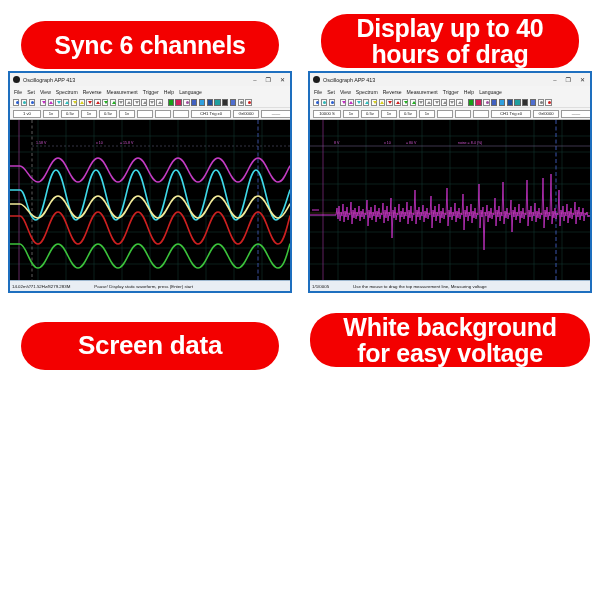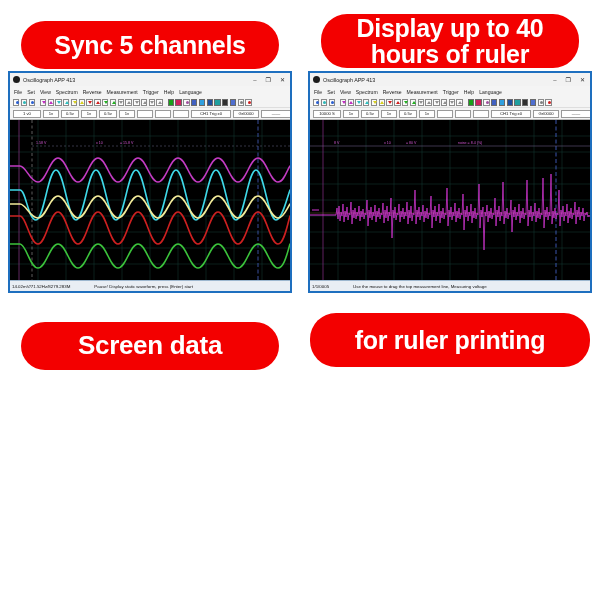--- a/index.html
+++ b/index.html
@@ -169,21 +169,21 @@
   .grid-line { stroke: #17453d; stroke-width: 0.45; }
   .lbl { font-family: "Liberation Sans", sans-serif; font-size: 3.6px; }
 </style>
 </head>
 <body>
 
 <div class="grid-2x2">
 
   <div class="quad">
     <div class="banner banner1">
-      <span>Sync 5 channels</span>
+      <span>Sync 6 channels</span>
     </div>
 
     <div class="app-window aw-a">
       <div class="titlebar">
         <span class="app-dot"></span>
         <span class="app-title">Oscillograph APP 413</span>
         <span class="win-btns">
           <span class="win-btn">–</span>
           <span class="win-btn">❐</span>
           <span class="win-btn">✕</span>
@@ -296,21 +296,21 @@
         <span class="sb-left">14.02mV/71.52Hz/8279.283M</span>
         <span class="sb-mid">Pause! Display static waveform, press (Enter) start</span>
       </div>
     </div>
   </div>
 
   <div class="quad">
     <div class="banner banner2">
       <div>
         <span>Display up to 40</span>
-        <span>hours of ruler</span>
+        <span>hours of drag</span>
       </div>
     </div>
 
     <div class="app-window aw-b">
       <div class="titlebar">
         <span class="app-dot"></span>
         <span class="app-title">Oscillograph APP 413</span>
         <span class="win-btns">
           <span class="win-btn">–</span>
           <span class="win-btn">❐</span>
@@ -428,19 +428,20 @@
   <div class="quad">
     <div class="banner banner3">
       <span>Screen data</span>
     </div>
 
   </div>
 
   <div class="quad">
     <div class="banner banner4">
       <div>
-        <span>for ruler printing</span>
+        <span>White background</span>
+        <span>for easy voltage</span>
       </div>
     </div>
 
   </div>
 
 </div>
 
 </body></html>

